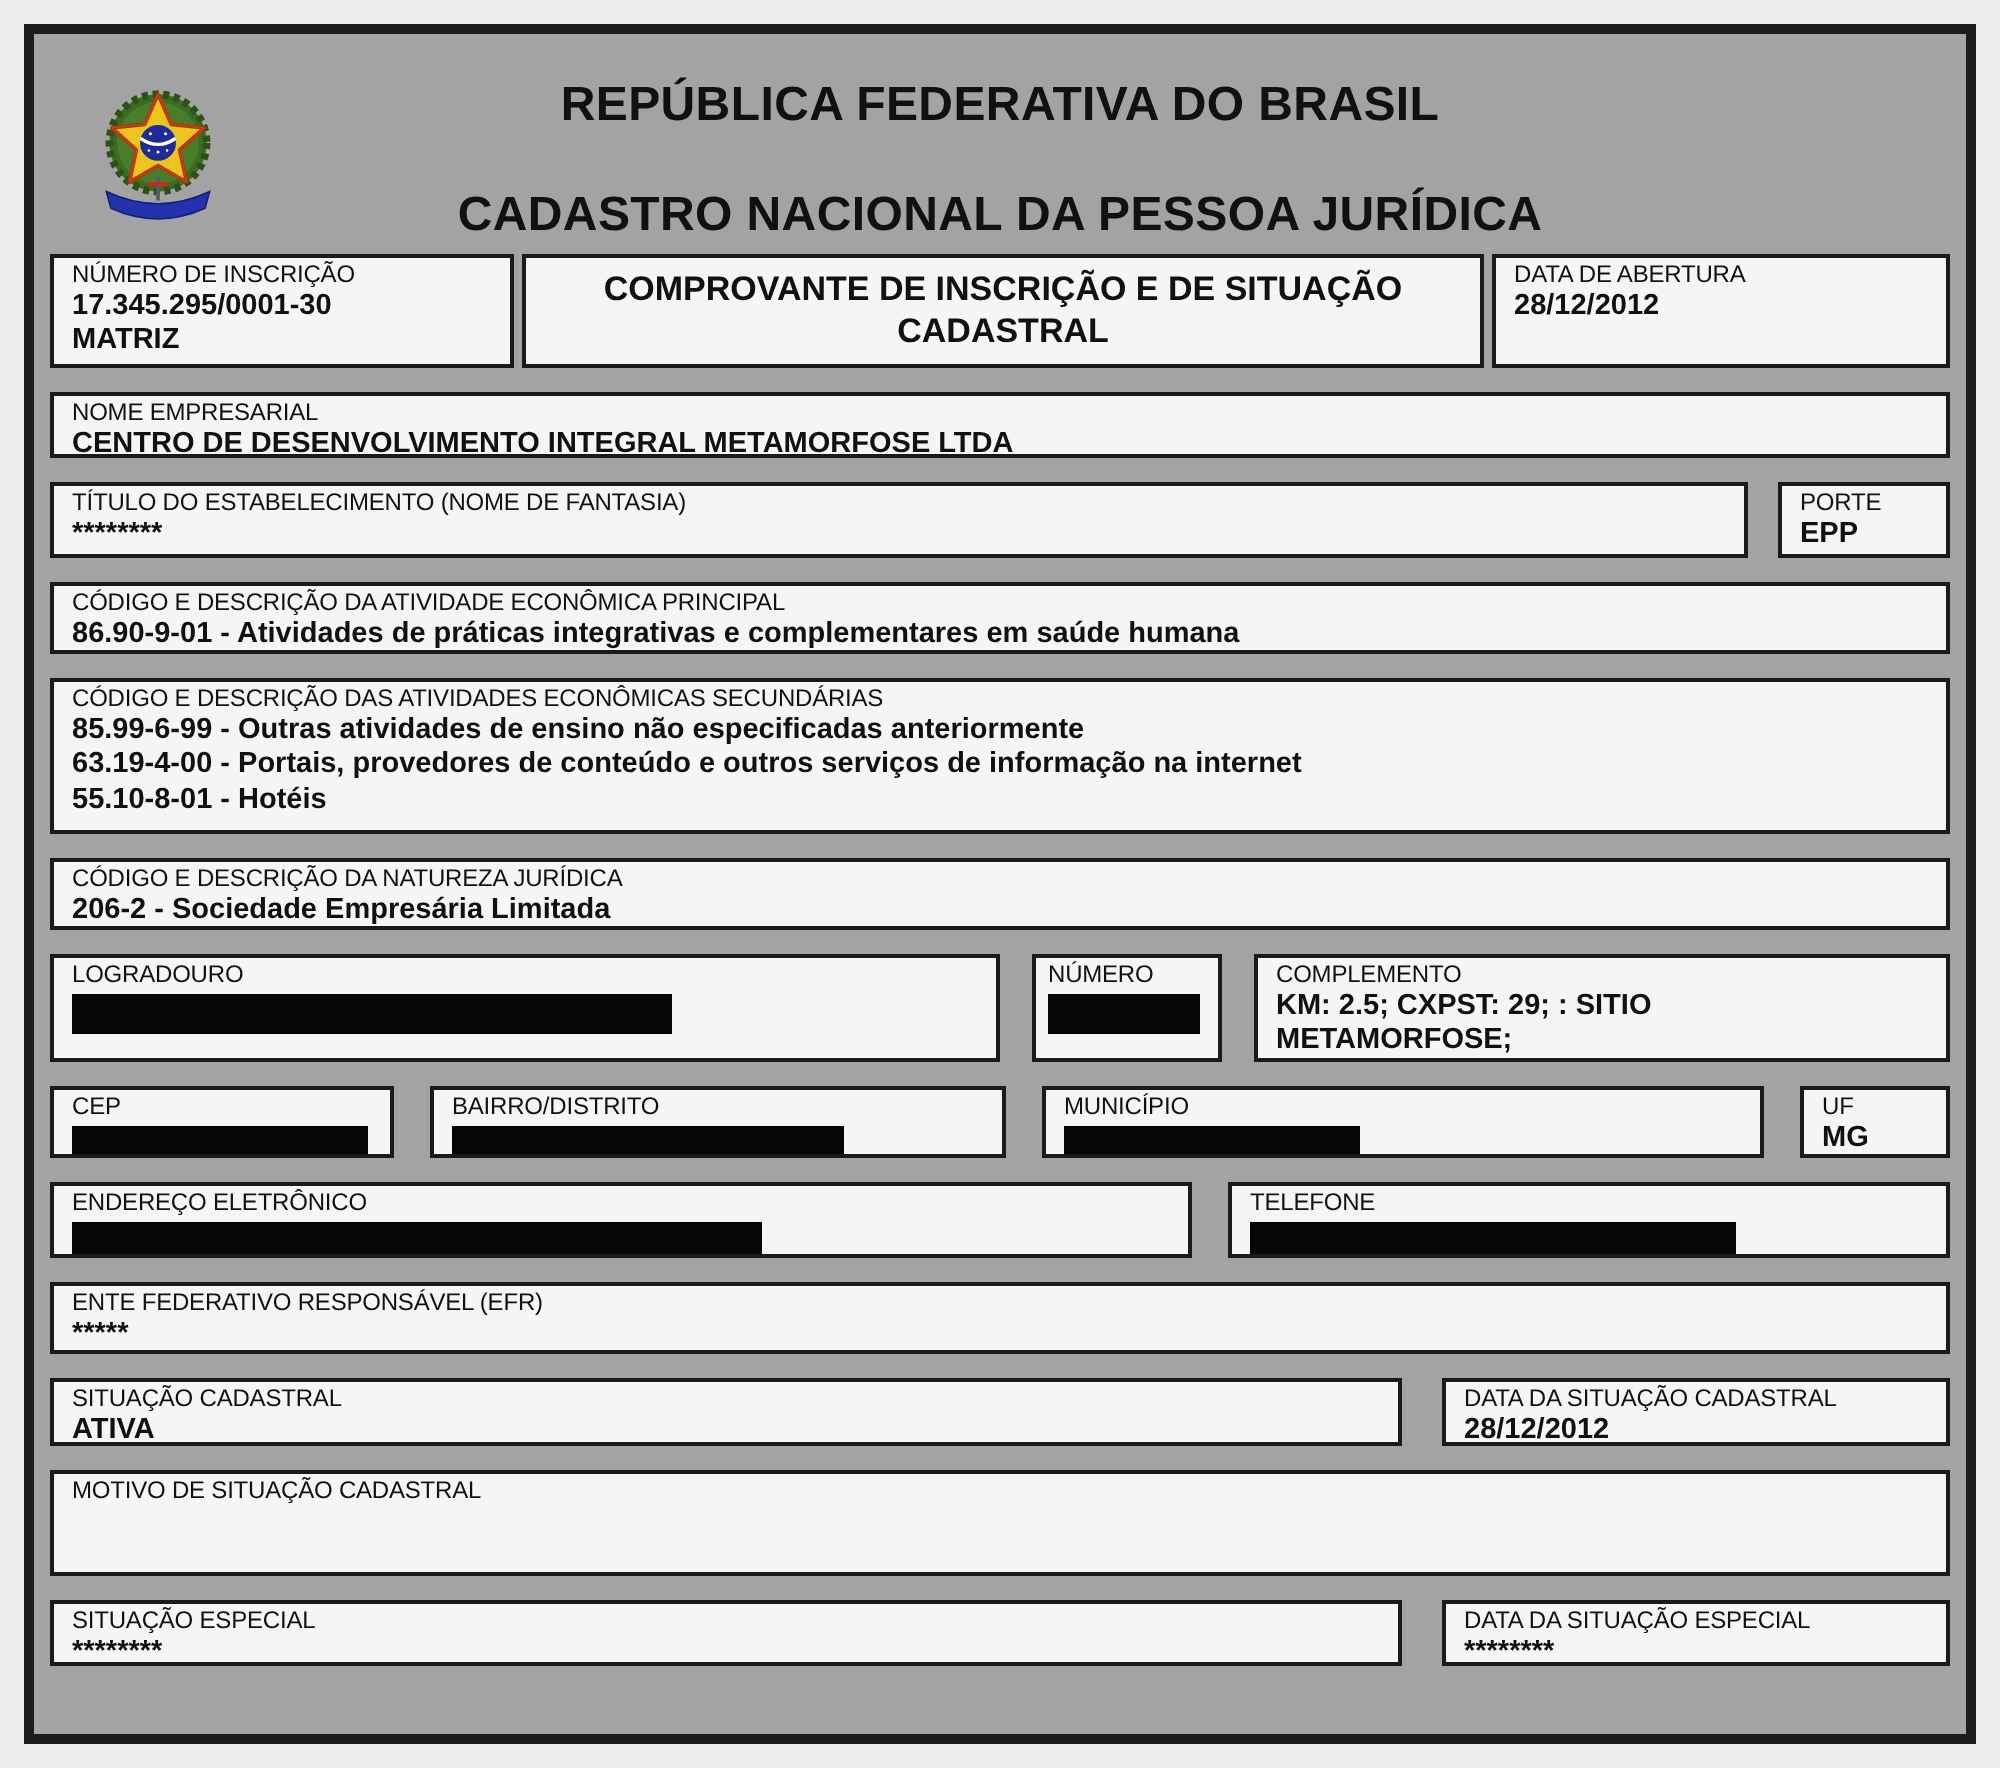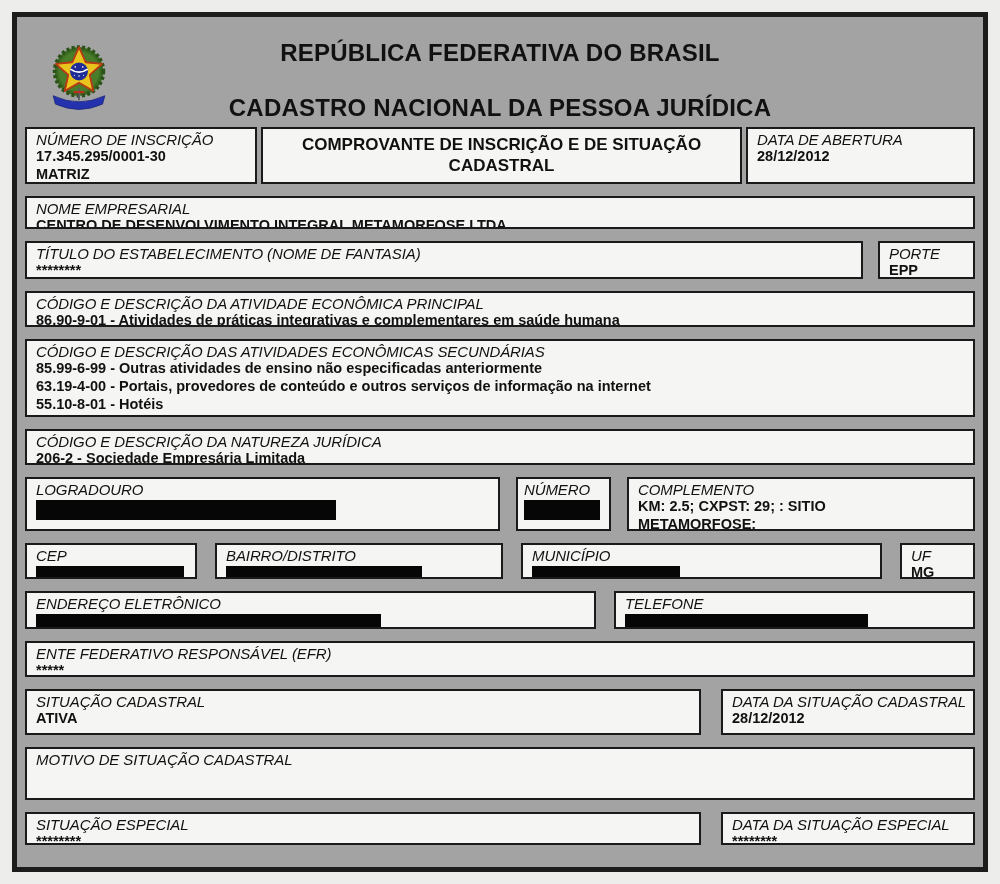--- a/index.html
+++ b/index.html
@@ -27,41 +27,41 @@
 
   
   .row { display:flex; gap:17px; margin-bottom:12px; }
   .box {
     border:2px solid #1a1a1a;
     background:#f5f5f3;
     padding:2px 9px 3px 9px;
     box-sizing:border-box;
     overflow:hidden;
   }
-  .label { font-size:15px; line-height:1.15; letter-spacing:-0.1px; white-space:nowrap;font-style:italic; }
+  .label { font-size:12px; line-height:1.15; letter-spacing:-0.1px; white-space:nowrap; }
   .value { font-size:14.5px; font-weight:bold; line-height:1.22; }
   .flex1 { flex:1 1 auto; min-width:0; }
 
   .r1 { gap:4px; } .r1 .box { height:57px; }
   .r2 .box { height:33px; }
   .r3 { gap:15px; } .r3 .box { height:38px; }
   .r4 .box { height:36px; }
   .r5 .box { height:78px; }
   .r6 .box { height:36px; }
   .r7 { gap:16px; } .r7 .box { height:54px; }
   .r8 { gap:18px; } .r8 .box { height:36px; }
   .r9 { gap:18px; } .r9 .box { height:38px; }
   .r10 .box { height:36px; }
-  .r11 { gap:20px; } .r11 .box { height:46px; }
+  .r11 { gap:20px; } .r11 .box { height:34px; }
   .r12 .box { height:53px; }
   .r13 { gap:20px; } .r13 .box { height:33px; }
 
   .w-numins { width:232px; flex:none; }
   .w-dataab { width:229px; flex:none; }
-  .w-porte  { width:97px;  flex:none; }
+  .w-porte  { width:86px;  flex:none; }
   .w-logr   { width:475px; flex:none; }
   .w-numero { width:95px;  flex:none; padding-left:6px; padding-right:6px; }
   .w-cep    { width:172px; flex:none; }
   .w-bairro { width:288px; flex:none; }
   .w-uf     { width:75px;  flex:none; }
   .w-ende   { width:571px; flex:none; }
   .w-datasc { width:254px; flex:none; }
 
   .title-box {
     display:flex; align-items:center; justify-content:center;

